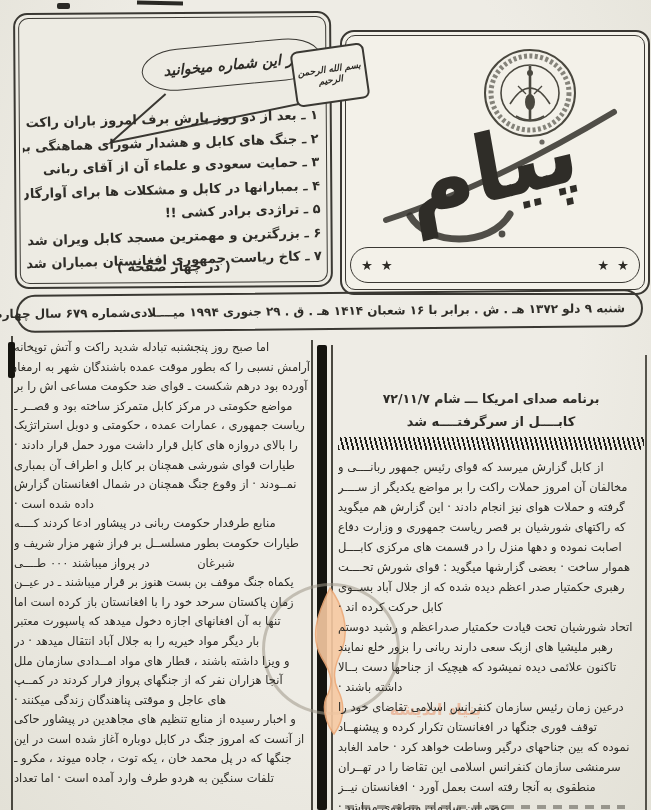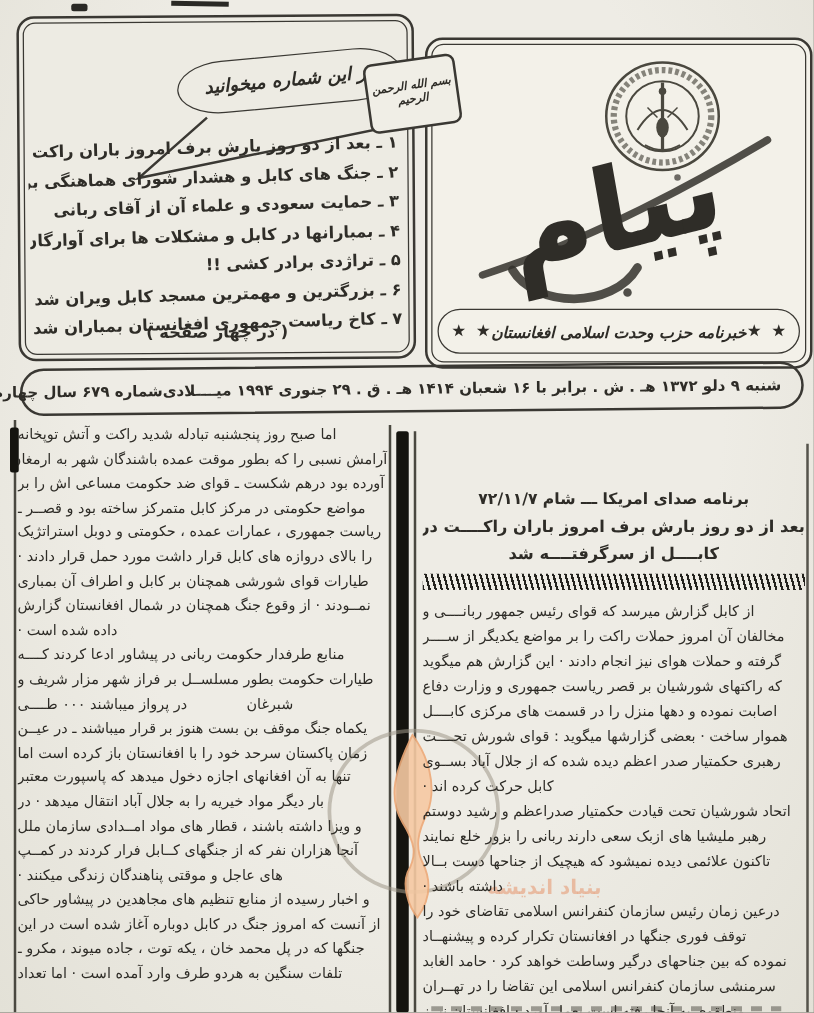--- a/index.html
+++ b/index.html
@@ -145,21 +145,20 @@
       <svg class="swash-svg" viewBox="0 0 280 168">
         <path d="M262,28 C205,62 120,108 34,136" fill="none" stroke="#33312b" stroke-width="6" stroke-linecap="round" opacity="0.85"></path>
         <path d="M58,132 C76,162 138,164 158,130" fill="none" stroke="#33312b" stroke-width="7" stroke-linecap="round" opacity="0.85"></path>
         <circle cx="150" cy="150" r="3.4" fill="#33312b" opacity="0.85"></circle>
         <circle cx="190" cy="58" r="2.6" fill="#33312b" opacity="0.7"></circle>
       </svg>
       <span class="big-title">پیام</span>
     </div>
     <div class="banner">
       <span class="asterisks">٭ ٭</span>
-      <span class="banner-text">خبرنامه حزب وحدت اسلامی افغانستان</span>
       <span class="asterisks">٭ ٭</span>
     </div>
   </div>
 
   <div class="issue-bar">
     <span class="date">شنبه ۹ دلو ۱۳۷۲ هـ . ش . برابر با ۱۶ شعبان ۱۴۱۴ هـ . ق . ۲۹ جنوری ۱۹۹۴ میــــلادی</span>
     <span class="issue-no">شماره ۶۷۹ سال چهارم</span>
   </div>
 
   <div class="rule" style="left:11px;top:336px;width:2px;height:474px;"></div>
@@ -186,32 +185,31 @@
       <div class="tline">نمــودند · از وقوع جنگ همچنان در شمال افغانستان گزارش</div>
       <div class="tline">داده شده است ·</div>
       <div class="tline">  منابع طرفدار حکومت ربانی در پیشاور ادعا کردند کــــه</div>
       <div class="tline">طیارات حکومت بطور مسلســل بر فراز شهر مزار شریف و</div>
       <div class="tline">شبرغان             در پرواز میباشند ۰۰۰ طــــی</div>
       <div class="tline">یکماه جنگ موقف بن بست هنوز بر قرار میباشند ـ در عیــن</div>
       <div class="tline">زمان پاکستان سرحد خود را با افغانستان باز کرده است اما</div>
       <div class="tline">تنها به آن افغانهای اجازه دخول میدهد که پاسپورت معتبر</div>
       <div class="tline">بار دیگر مواد خیریه را به جلال آباد انتقال میدهد · در</div>
       <div class="tline">و ویزا داشته باشند ، قطار های مواد امــدادی سازمان ملل</div>
-      <div class="tline">آنجا هزاران نفر که از جنگهای کــابل فرار کردند در کمــپ</div>
+      <div class="tline">آنجا هزاران نفر که از جنگهای پرواز فرار کردند در کمــپ</div>
       <div class="tline">های عاجل و موقتی پناهندگان زندگی میکنند ·</div>
       <div class="tline">  و اخبار رسیده از منابع تنظیم های مجاهدین در پیشاور حاکی</div>
       <div class="tline">از آنست که امروز جنگ در کابل دوباره آغاز شده است در این</div>
       <div class="tline">جنگها که در پل محمد خان ، یکه توت ، جاده میوند ، مکرو ـ</div>
       <div class="tline">  تلفات سنگین به هردو طرف وارد آمده است · اما تعداد</div>
     </div>
 
   <div class="col-right">
     <div class="source-line">برنامه صدای امریکا ـــ شام ۷۲/۱۱/۷</div>
     <div class="headline">
-        <div class="tline">بعد از دو روز بارش برف امروز باران راکــــت در</div>
         <div class="tline">کابــــل از سرگرفتــــه شد</div>
       </div>
     <div class="hatch"></div>
     <div>
         <div class="tline">  از کابل گزارش میرسد که قوای رئیس جمهور ربانــــی و</div>
         <div class="tline">مخالفان آن امروز حملات راکت را بر مواضع یکدیگر از ســــر</div>
         <div class="tline">گرفته و حملات هوای نیز انجام دادند · این گزارش هم میگوید</div>
         <div class="tline">که راکتهای شورشیان بر قصر ریاست جمهوری و وزارت دفاع</div>
         <div class="tline">اصابت نموده و دهها منزل را در قسمت های مرکزی کابــــل</div>
         <div class="tline">هموار ساخت · بعضی گزارشها میگوید : قوای شورش تحــــت</div>

